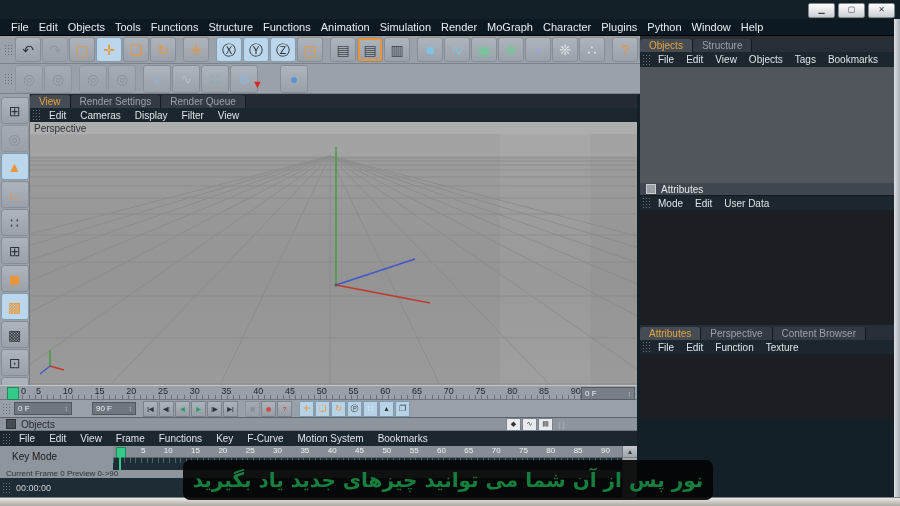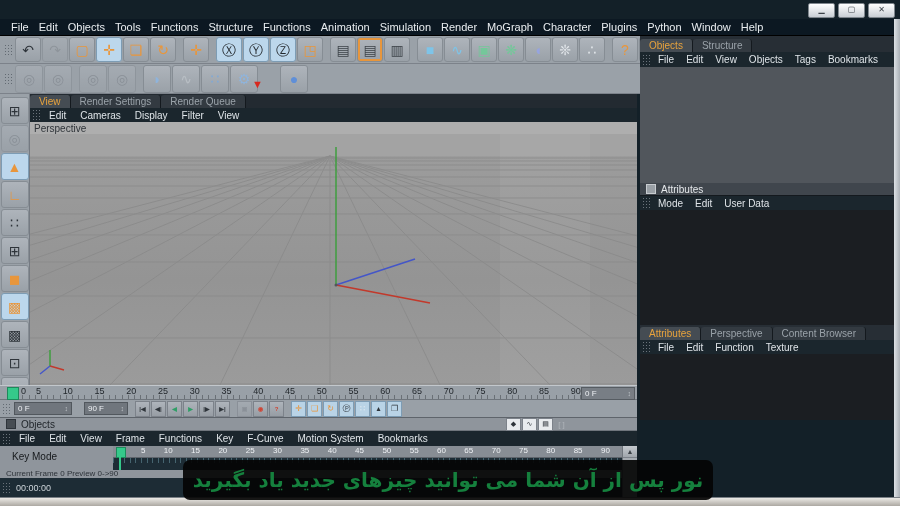--- a/index.html
+++ b/index.html
@@ -68,21 +68,21 @@
   .phlabel{position:absolute;left:21px;top:0;font-size:9px;color:#22272c;}
   .framebox{position:absolute;right:2px;top:1px;width:46px;height:11px;background:#787e85;border:1px solid #565c62;
             color:#eef1f4;font-size:8px;display:flex;align-items:center;justify-content:space-between;padding:0 3px;}
 
   
   .transport{left:0;top:400px;width:637px;height:18px;background:#99a0a7;display:flex;align-items:center;
              border-bottom:1px solid #5e646b;box-sizing:border-box;}
   .ffield{height:13px;background:#70767d;border:1px solid #51575d;color:#eef1f4;font-size:8px;
           display:flex;align-items:center;justify-content:space-between;padding:0 3px;box-sizing:border-box;}
   .f1{width:58px;margin-left:2px;}
-  .f2{width:44px;margin-left:12px;}
+  .f2{width:44px;margin-left:20px;}
   .spin{color:#c2c7cc;font-size:7px;}
   .slider{width:280px;height:13px;margin-left:4px;background:#81878d;border:1px solid #5e646b;box-sizing:border-box;}
   .shandle{height:100%;width:100%;background:linear-gradient(#b2b8be,#9aa0a7);display:flex;align-items:center;
            justify-content:space-between;padding:0 3px;box-sizing:border-box;}
   .shandle span{font-size:8px;color:#2e343a;}
   .pbtn{width:13px;height:14px;margin-left:1px;background:linear-gradient(#aeb4bb,#979da4);border:1px solid #7c828a;
         display:flex;align-items:center;justify-content:center;flex:0 0 auto;}
   .pbtn .g{font-size:6px;color:#2e343a;font-weight:bold;}
   .pbtn.dim{opacity:.5;}
   .kbtn{width:13px;height:14px;margin-left:1px;background:#b9d3e6;border:1px solid #7d9cb4;

